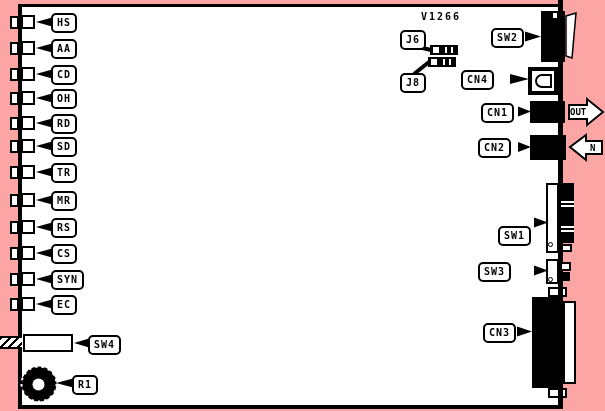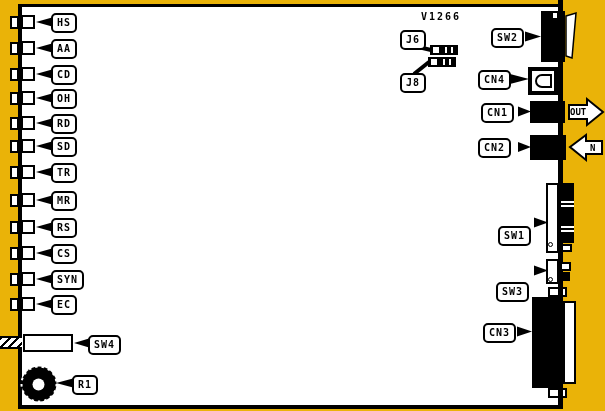--- a/index.html
+++ b/index.html
@@ -1,16 +1,16 @@
 <!DOCTYPE html>
 <html><head>
 <meta charset="utf-8">
 <style>
   html,body{margin:0;padding:0;background:#fff;}
-  .canvas{position:relative;width:605px;height:411px;background:#eab308;overflow:hidden;
+  .canvas{position:relative;width:605px;height:411px;background:#fca5a5;overflow:hidden;
           font-family:"DejaVu Sans Mono", monospace;color:#000;}
   .canvas *{box-sizing:border-box;}
   
   .board{position:absolute;left:18px;top:4px;width:545px;height:405px;
          border-style:solid;border-color:#000;border-width:3px 5px 4px 4px;background:#fff;}
   
   .callout{position:absolute;background:#fff;border:2px solid #000;border-radius:5px;
            padding:2px 4px 2px 4px;font:bold 10px "DejaVu Sans Mono",monospace;
            letter-spacing:1px;line-height:12px;white-space:nowrap;z-index:6;}
   
@@ -125,42 +125,42 @@
   <div class="jbar" style="left:428px;top:57px;">
       <div class="jopen"></div>
       <div class="jslit1"></div>
       <div class="jslit2"></div>
     </div>
 
   <div class="callout" style="left:491px;top:28px;">SW2</div>
   <div class="blackbox" style="left:541px;top:11px;width:24px;height:51px;"></div>
   <div class="plainwhite" style="left:553px;top:13px;width:4px;height:5px;"></div>
 
-  <div class="callout" style="left:478px;top:70px;">CN4</div>
+  <div class="callout" style="left:461px;top:70px;">CN4</div>
   <div class="blackbox" style="left:528px;top:67px;width:30px;height:28px;"></div>
   <div class="plainwhite" style="left:532px;top:71px;width:22px;height:20px;"></div>
   <div class="slot"></div>
 
   <div class="callout" style="left:481px;top:103px;">CN1</div>
   <div class="blackbox" style="left:530px;top:101px;width:35px;height:22px;"></div>
   <div class="callout" style="left:478px;top:138px;">CN2</div>
   <div class="blackbox" style="left:530px;top:135px;width:36px;height:25px;"></div>
 
   <div class="callout" style="left:498px;top:214px;margin-top:12px;">SW1</div>
   <div class="whitebox" style="left:546px;top:183px;width:13px;height:70px;"></div>
   <div class="blackbox" style="left:561px;top:183px;width:13px;height:60px;">
     <div class="gap" style="top:18px"></div>
     <div class="gap" style="top:22px"></div>
     <div class="gap" style="top:43px"></div>
     <div class="gap" style="top:47px"></div>
   </div>
   <div class="whitebox" style="left:561px;top:244px;width:11px;height:8px;"></div>
   <div class="tinycircle" style="left:548px;top:242px;"></div>
 
-  <div class="callout" style="left:496px;top:262px;margin-top:20px;">SW3</div>
+  <div class="callout" style="left:478px;top:262px;">SW3</div>
   <div class="whitebox" style="left:546px;top:259px;width:13px;height:25px;"></div>
   <div class="whitebox" style="left:560px;top:262px;width:11px;height:9px;"></div>
   <div class="blackbox" style="left:560px;top:272px;width:10px;height:9px;"></div>
   <div class="tinycircle" style="left:548px;top:277px;"></div>
 
   <div class="callout" style="left:483px;top:323px;">CN3</div>
   <div class="whitebox" style="left:548px;top:287px;width:19px;height:10px;"></div>
   <div class="blackbox" style="left:558px;top:287px;width:5px;height:10px;z-index:5;"></div>
   <div class="blackbox" style="left:532px;top:297px;width:31px;height:91px;"></div>
   <div class="whitebox" style="left:563px;top:301px;width:13px;height:83px;"></div>

